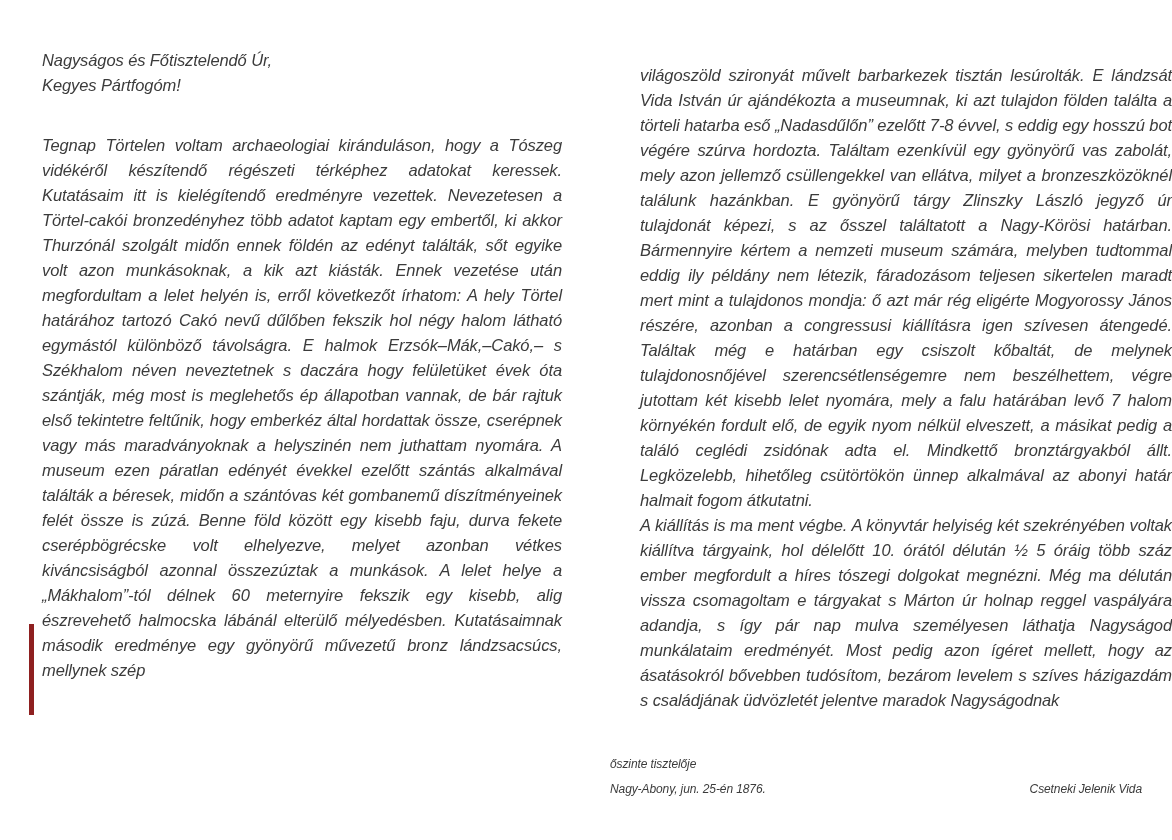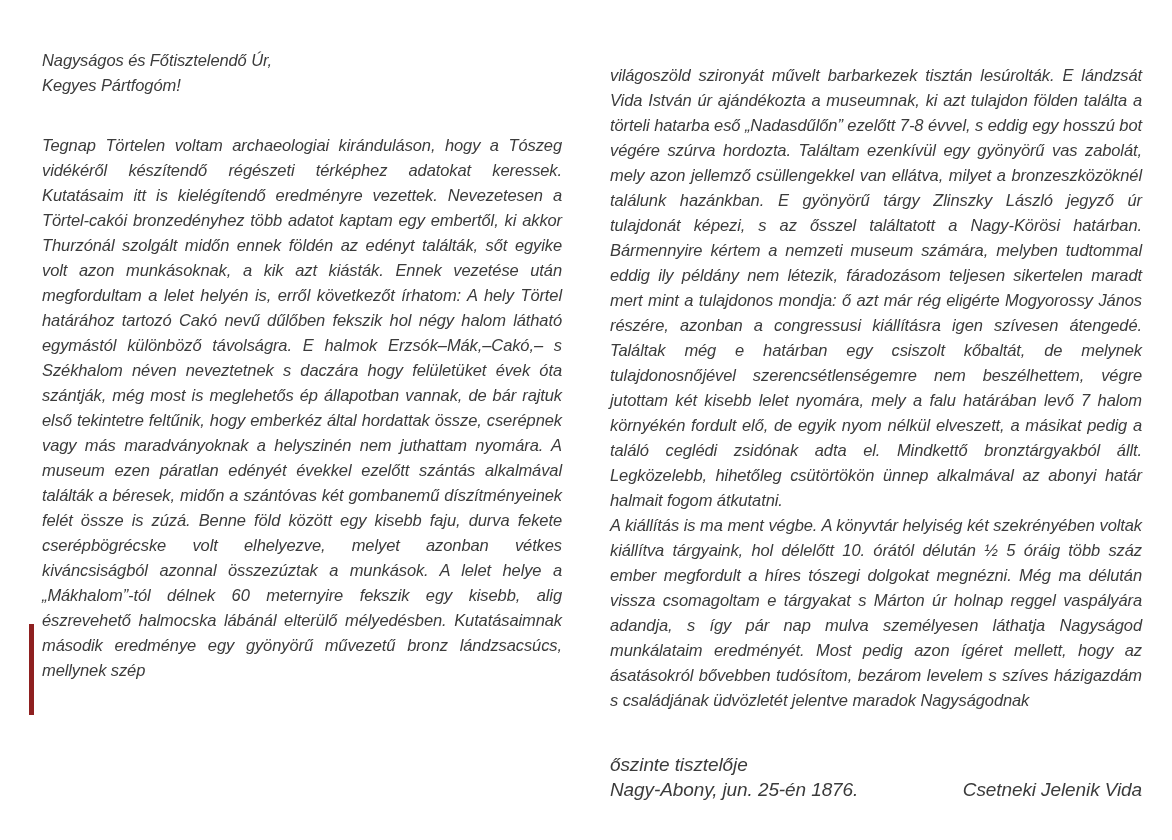--- a/index.html
+++ b/index.html
@@ -31,21 +31,21 @@
     font-size: 16.5px;
     line-height: 25px;
     letter-spacing: -0.1px;
   }
   .col-left {
     left: 42px;
     top: 48px;
     width: 520px;
   }
   .col-right {
-    left: 610px;
+    left: 640px;
     top: 63px;
     width: 532px;
   }
   .salutation {
     margin: 0 0 35px 0;
   }
   .salutation div {
     white-space: nowrap;
   }
   .para {
@@ -53,21 +53,21 @@
     text-align: justify;
     hyphens: auto;
     -webkit-hyphens: auto;
   }
   .closing {
     position: absolute;
     left: 610px;
     top: 752px;
     width: 532px;
     font-style: italic;
-    font-size: 19px;
+    font-size: 12px;
     line-height: 25px;
     letter-spacing: -0.1px;
   }
   .closing-row {
     display: flex;
     justify-content: space-between;
     gap: 24px;
   }
   .margin-mark {
     position: absolute;

